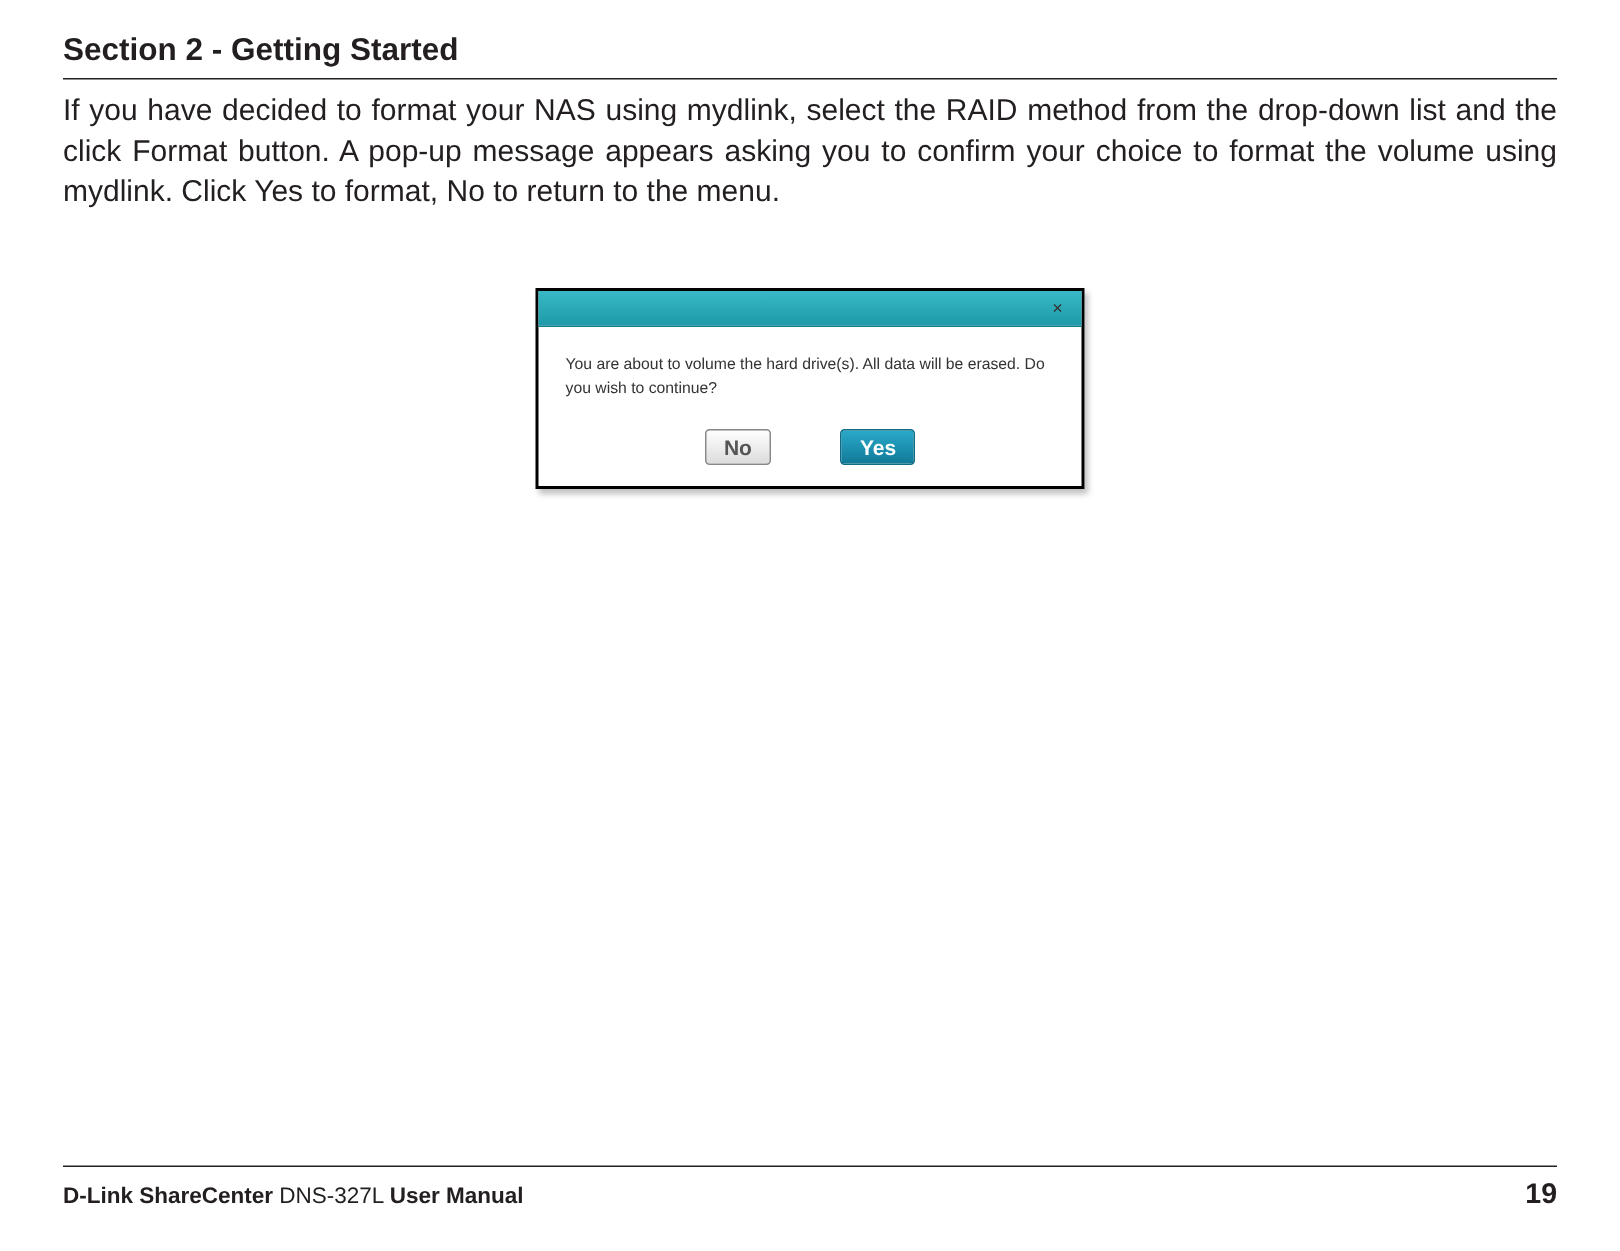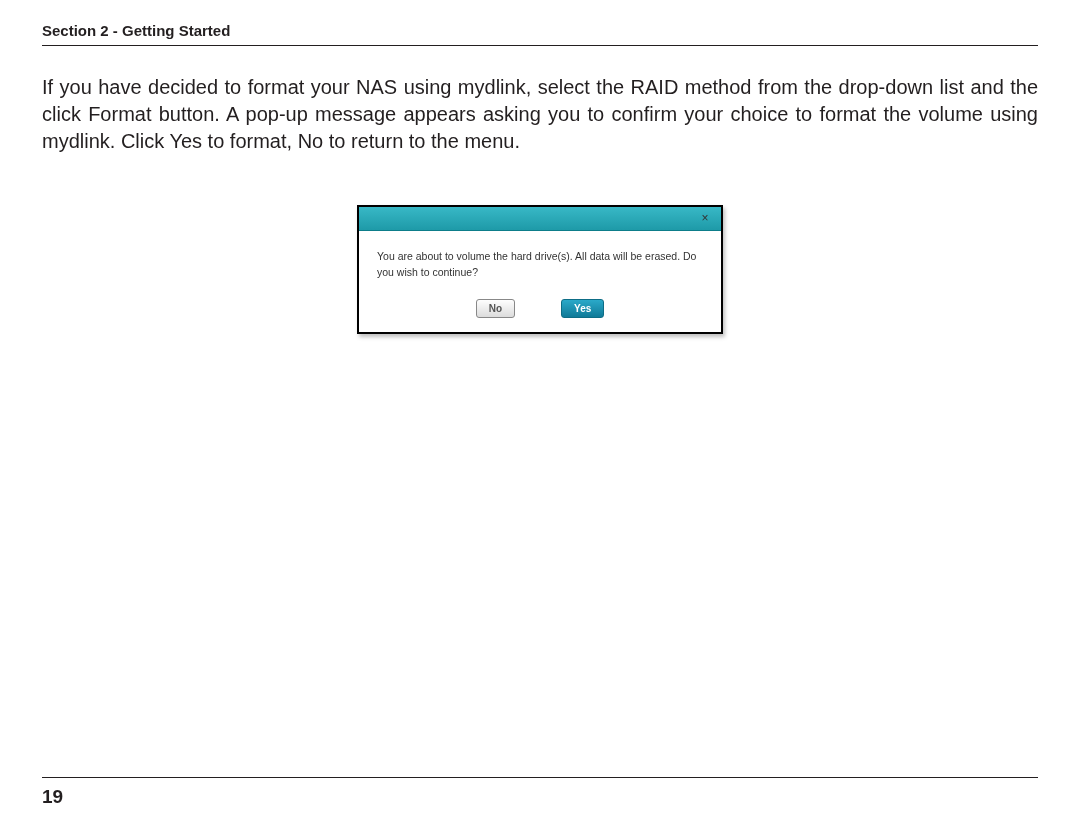--- a/index.html
+++ b/index.html
@@ -4,26 +4,26 @@
 <style>
   * { box-sizing: border-box; margin: 0; padding: 0; }
   html, body { width: 1080px; height: 834px; font-family: "Myriad Pro", "Segoe UI", Arial, sans-serif; background: #fff; color: #222; }
   .page {
     position: relative;
     width: 1080px;
     height: 834px;
     padding: 22px 42px 30px 42px;
   }
   .section-heading {
-    font-size: 15px;
+    font-size: 21px;
     font-weight: 700;
     color: #231f20;
     padding-bottom: 6px;
     border-bottom: 1.5px solid #231f20;
-    margin-bottom: 28px;
+    margin-bottom: 8px;
   }
   .body-text {
     font-size: 20px;
     line-height: 1.35;
     color: #231f20;
     text-align: justify;
   }
   .dialog-wrap {
     width: 100%;
     display: flex;
@@ -63,21 +63,21 @@
     line-height: 1.5;
   }
   .dialog-buttons {
     display: flex;
     justify-content: center;
     gap: 6px;
     padding: 4px 0 14px 0;
   }
   .btn {
     font-family: Verdana, Arial, sans-serif;
-    font-size: 10px;
+    font-size: 14px;
     font-weight: 700;
     padding: 3px 12px;
     border-radius: 3px;
     cursor: pointer;
     border: 1px solid #888;
   }
   .btn-no {
     background: linear-gradient(to bottom, #fefefe, #dcdcdc);
     color: #555;
   }
@@ -121,16 +121,19 @@
       </div>
       <div class="dialog-body">You are about to volume the hard drive(s). All data will be erased. Do you wish to continue?</div>
       <div class="dialog-buttons">
         <button class="btn btn-no">No</button>
         <button class="btn btn-yes">Yes</button>
       </div>
     </div>
   </div>
 
   <div class="footer">
+    <div class="footer-left">
+      <span class="fw-bold">D-Link ShareCenter</span><span class="fw-normal"> DNS-327L </span><span class="fw-bold">User Manual</span>
+    </div>
     <div class="page-num">19</div>
   </div>
 
 </div>
 
 </body></html>

